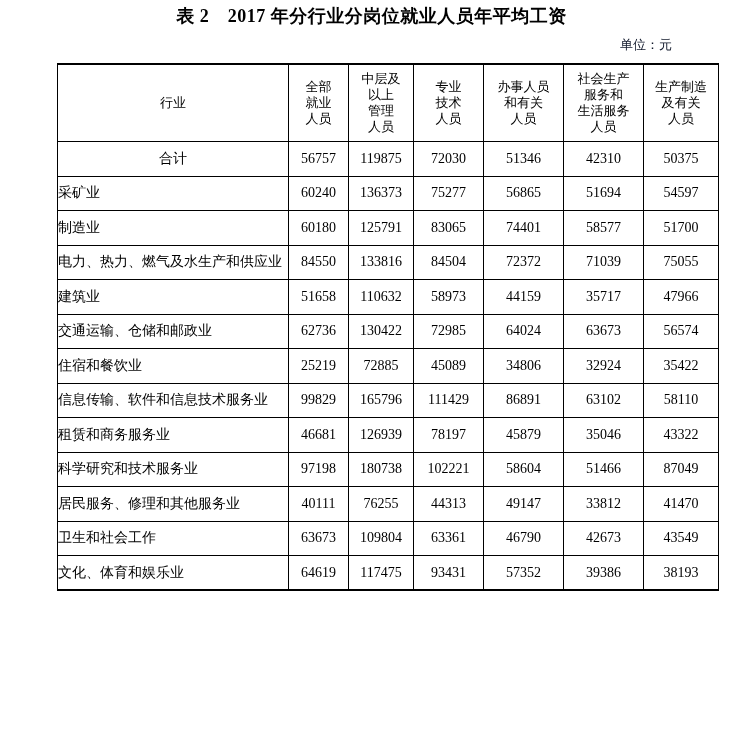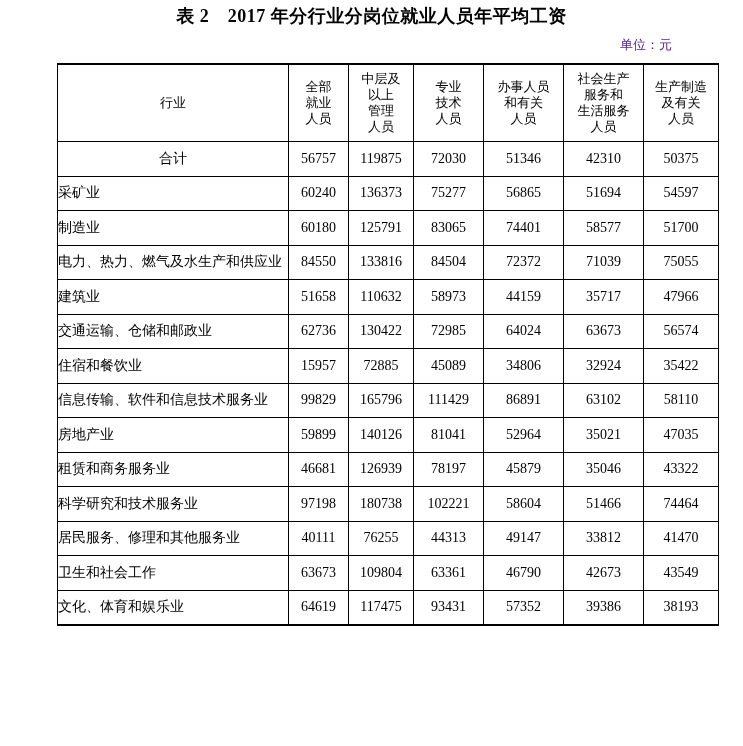--- a/index.html
+++ b/index.html
@@ -73,21 +73,21 @@
     text-align: center;
     vertical-align: middle;
     font-family: "Liberation Serif", "DejaVu Serif", serif;
   }
 </style>
 </head>
 <body>
 
 <div class="doc-title">表 2　2017 年分行业分岗位就业人员年平均工资</div>
 
-<div class="unit-line" style="color: #4c1d95;">单位：元</div>
+<div class="unit-line" style="color: #0f172a;">单位：元</div>
 
 <table class="wage-table">
   <colgroup>
     <col style="width:231px">
     <col style="width:60px">
     <col style="width:65px">
     <col style="width:70px">
     <col style="width:80px">
     <col style="width:80px">
     <col style="width:75px">
@@ -167,62 +167,53 @@
         <td class="industry-cell">交通运输、仓储和邮政业</td>
         <td class="value-cell">62736</td>
         <td class="value-cell">130422</td>
         <td class="value-cell">72985</td>
         <td class="value-cell">64024</td>
         <td class="value-cell">63673</td>
         <td class="value-cell">56574</td>
       </tr>
       <tr>
         <td class="industry-cell">住宿和餐饮业</td>
-        <td class="value-cell">15957</td>
+        <td class="value-cell">25219</td>
         <td class="value-cell">72885</td>
         <td class="value-cell">45089</td>
         <td class="value-cell">34806</td>
         <td class="value-cell">32924</td>
         <td class="value-cell">35422</td>
       </tr>
       <tr>
         <td class="industry-cell">信息传输、软件和信息技术服务业</td>
         <td class="value-cell">99829</td>
         <td class="value-cell">165796</td>
         <td class="value-cell">111429</td>
         <td class="value-cell">86891</td>
         <td class="value-cell">63102</td>
         <td class="value-cell">58110</td>
       </tr>
       <tr>
-        <td class="industry-cell">房地产业</td>
-        <td class="value-cell">59899</td>
-        <td class="value-cell">140126</td>
-        <td class="value-cell">81041</td>
-        <td class="value-cell">52964</td>
-        <td class="value-cell">35021</td>
-        <td class="value-cell">47035</td>
-      </tr>
-      <tr>
         <td class="industry-cell">租赁和商务服务业</td>
         <td class="value-cell">46681</td>
         <td class="value-cell">126939</td>
         <td class="value-cell">78197</td>
         <td class="value-cell">45879</td>
         <td class="value-cell">35046</td>
         <td class="value-cell">43322</td>
       </tr>
       <tr>
         <td class="industry-cell">科学研究和技术服务业</td>
         <td class="value-cell">97198</td>
         <td class="value-cell">180738</td>
         <td class="value-cell">102221</td>
         <td class="value-cell">58604</td>
         <td class="value-cell">51466</td>
-        <td class="value-cell">74464</td>
+        <td class="value-cell">87049</td>
       </tr>
       <tr>
         <td class="industry-cell">居民服务、修理和其他服务业</td>
         <td class="value-cell">40111</td>
         <td class="value-cell">76255</td>
         <td class="value-cell">44313</td>
         <td class="value-cell">49147</td>
         <td class="value-cell">33812</td>
         <td class="value-cell">41470</td>
       </tr>

